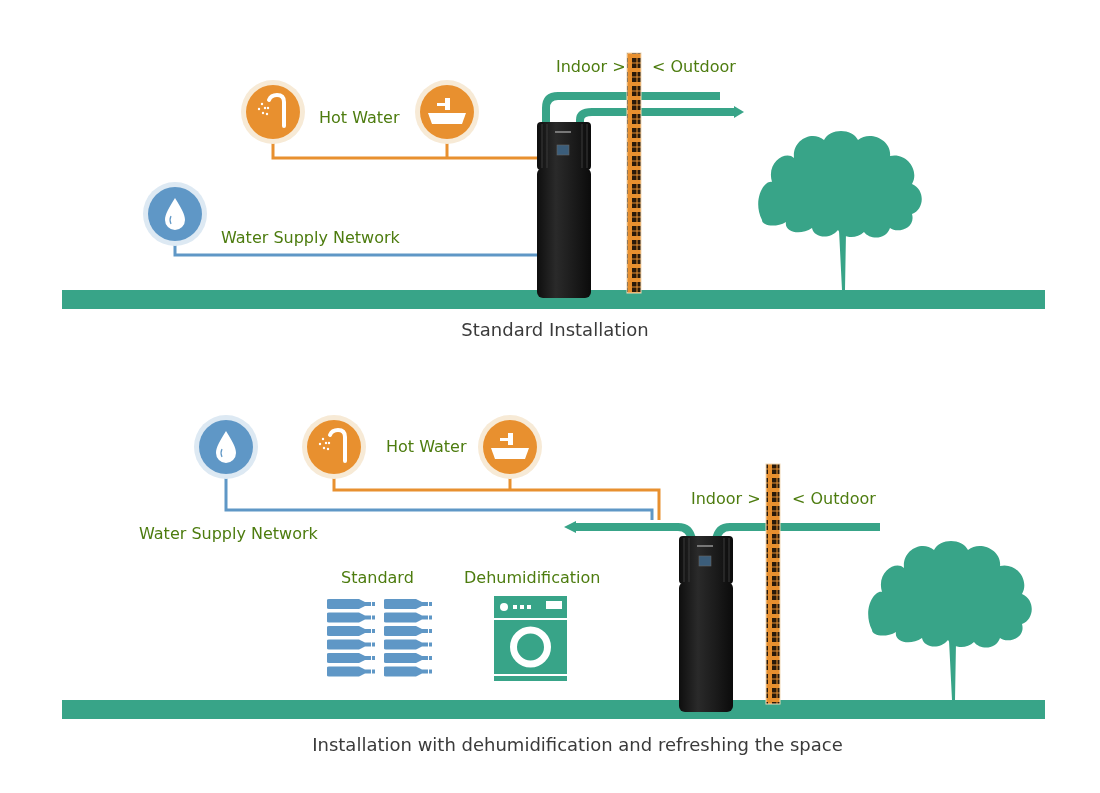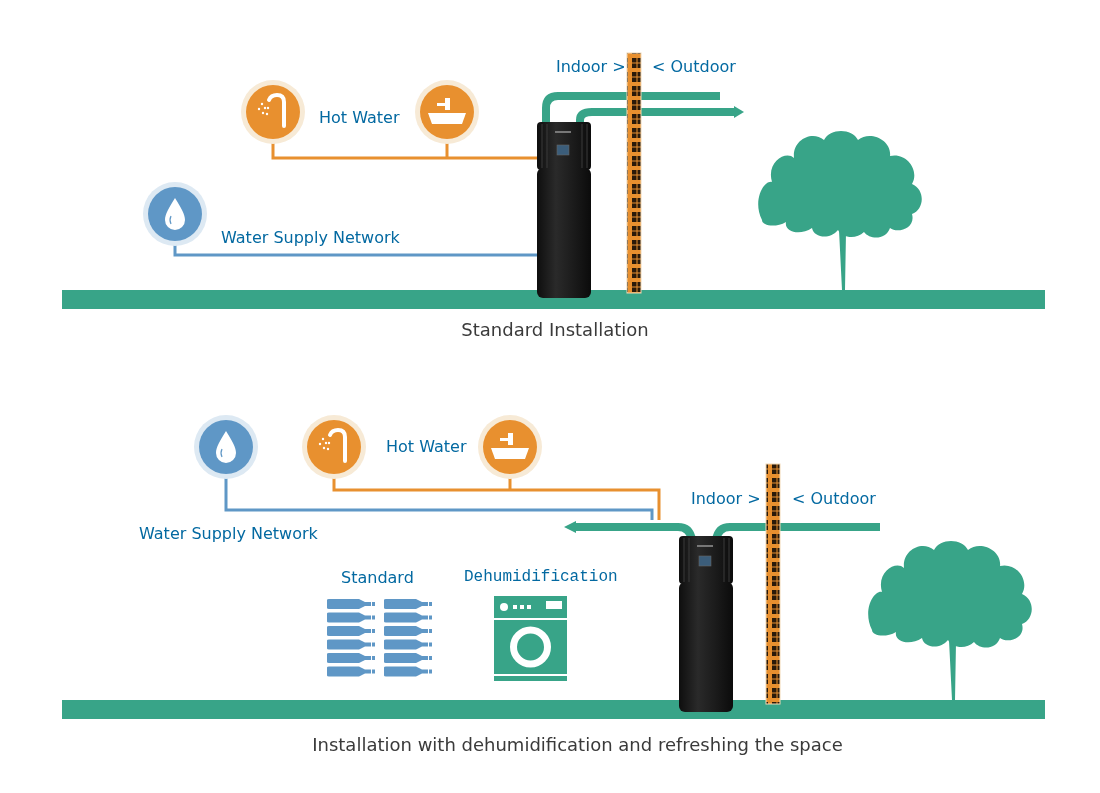--- a/index.html
+++ b/index.html
@@ -1,17 +1,17 @@
 <!DOCTYPE html>
 <html><head>
 <meta charset="utf-8">
 <style>
   html, body { margin: 0; padding: 0; background: #ffffff; }
   body { width: 1100px; height: 793px; position: relative; overflow: hidden; font-family: "DejaVu Sans", "Liberation Sans", sans-serif; color: #3a3a3a; }
-  .label { position: absolute; font-size: 16px; color: #0369a1; white-space: nowrap; }
+  .label { position: absolute; font-size: 16px; color: #4d7c0f; white-space: nowrap; }
   .caption { position: absolute; font-size: 18px; color: #3a3a3a; white-space: nowrap; text-align: center; }
   svg { position: absolute; left: 0; top: 0; }
 </style>
 </head>
 <body>
 
 <svg width="1100" height="793" viewBox="0 0 1100 793">
   <defs>
     <pattern id="brick" x="0" y="0" width="14" height="14" patternUnits="userSpaceOnUse">
       <rect width="14" height="14" fill="#e8902f"></rect>
@@ -198,14 +198,14 @@
 <div class="label" style="left:652px; top:57px;">&lt; Outdoor</div>
 <div class="label" style="left:319px; top:108px;">Hot Water</div>
 <div class="label" style="left:221px; top:228px;">Water Supply Network</div>
 <div class="caption" style="left:0; width:1110px; top:319px;">Standard Installation</div>
 
 <div class="label" style="left:691px; top:489px;">Indoor &gt;</div>
 <div class="label" style="left:792px; top:489px;">&lt; Outdoor</div>
 <div class="label" style="left:386px; top:437px;">Hot Water</div>
 <div class="label" style="left:139px; top:524px;">Water Supply Network</div>
 <div class="label" style="left:341px; top:568px;">Standard</div>
-<div class="label" style="left:464px; top:568px;font-family:Liberation Mono, monospace;">Dehumidification</div>
+<div class="label" style="left:464px; top:568px;">Dehumidification</div>
 <div class="caption" style="left:0; width:1155px; top:734px;">Installation with dehumidification and refreshing the space</div>
 
 </body></html>

